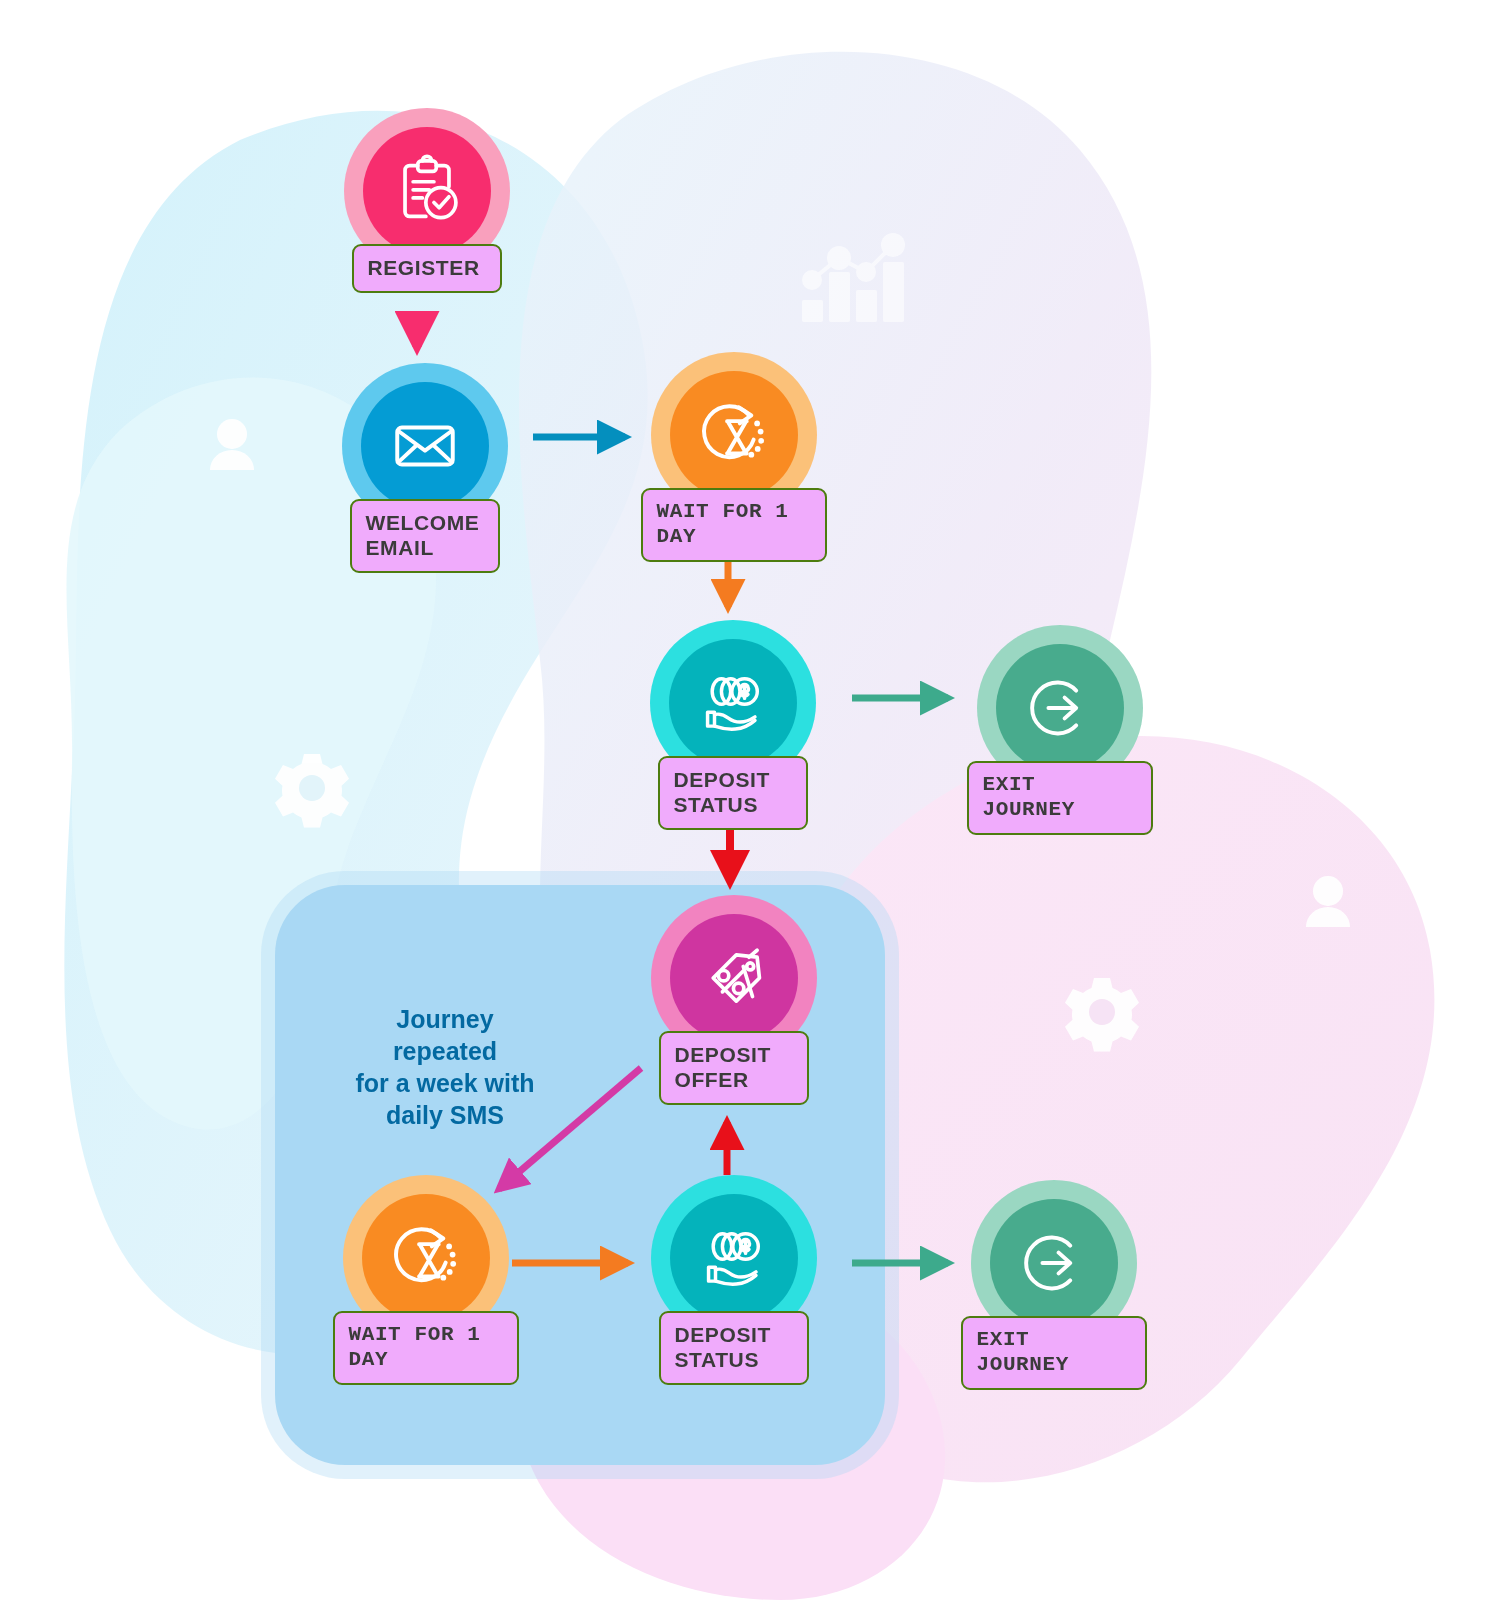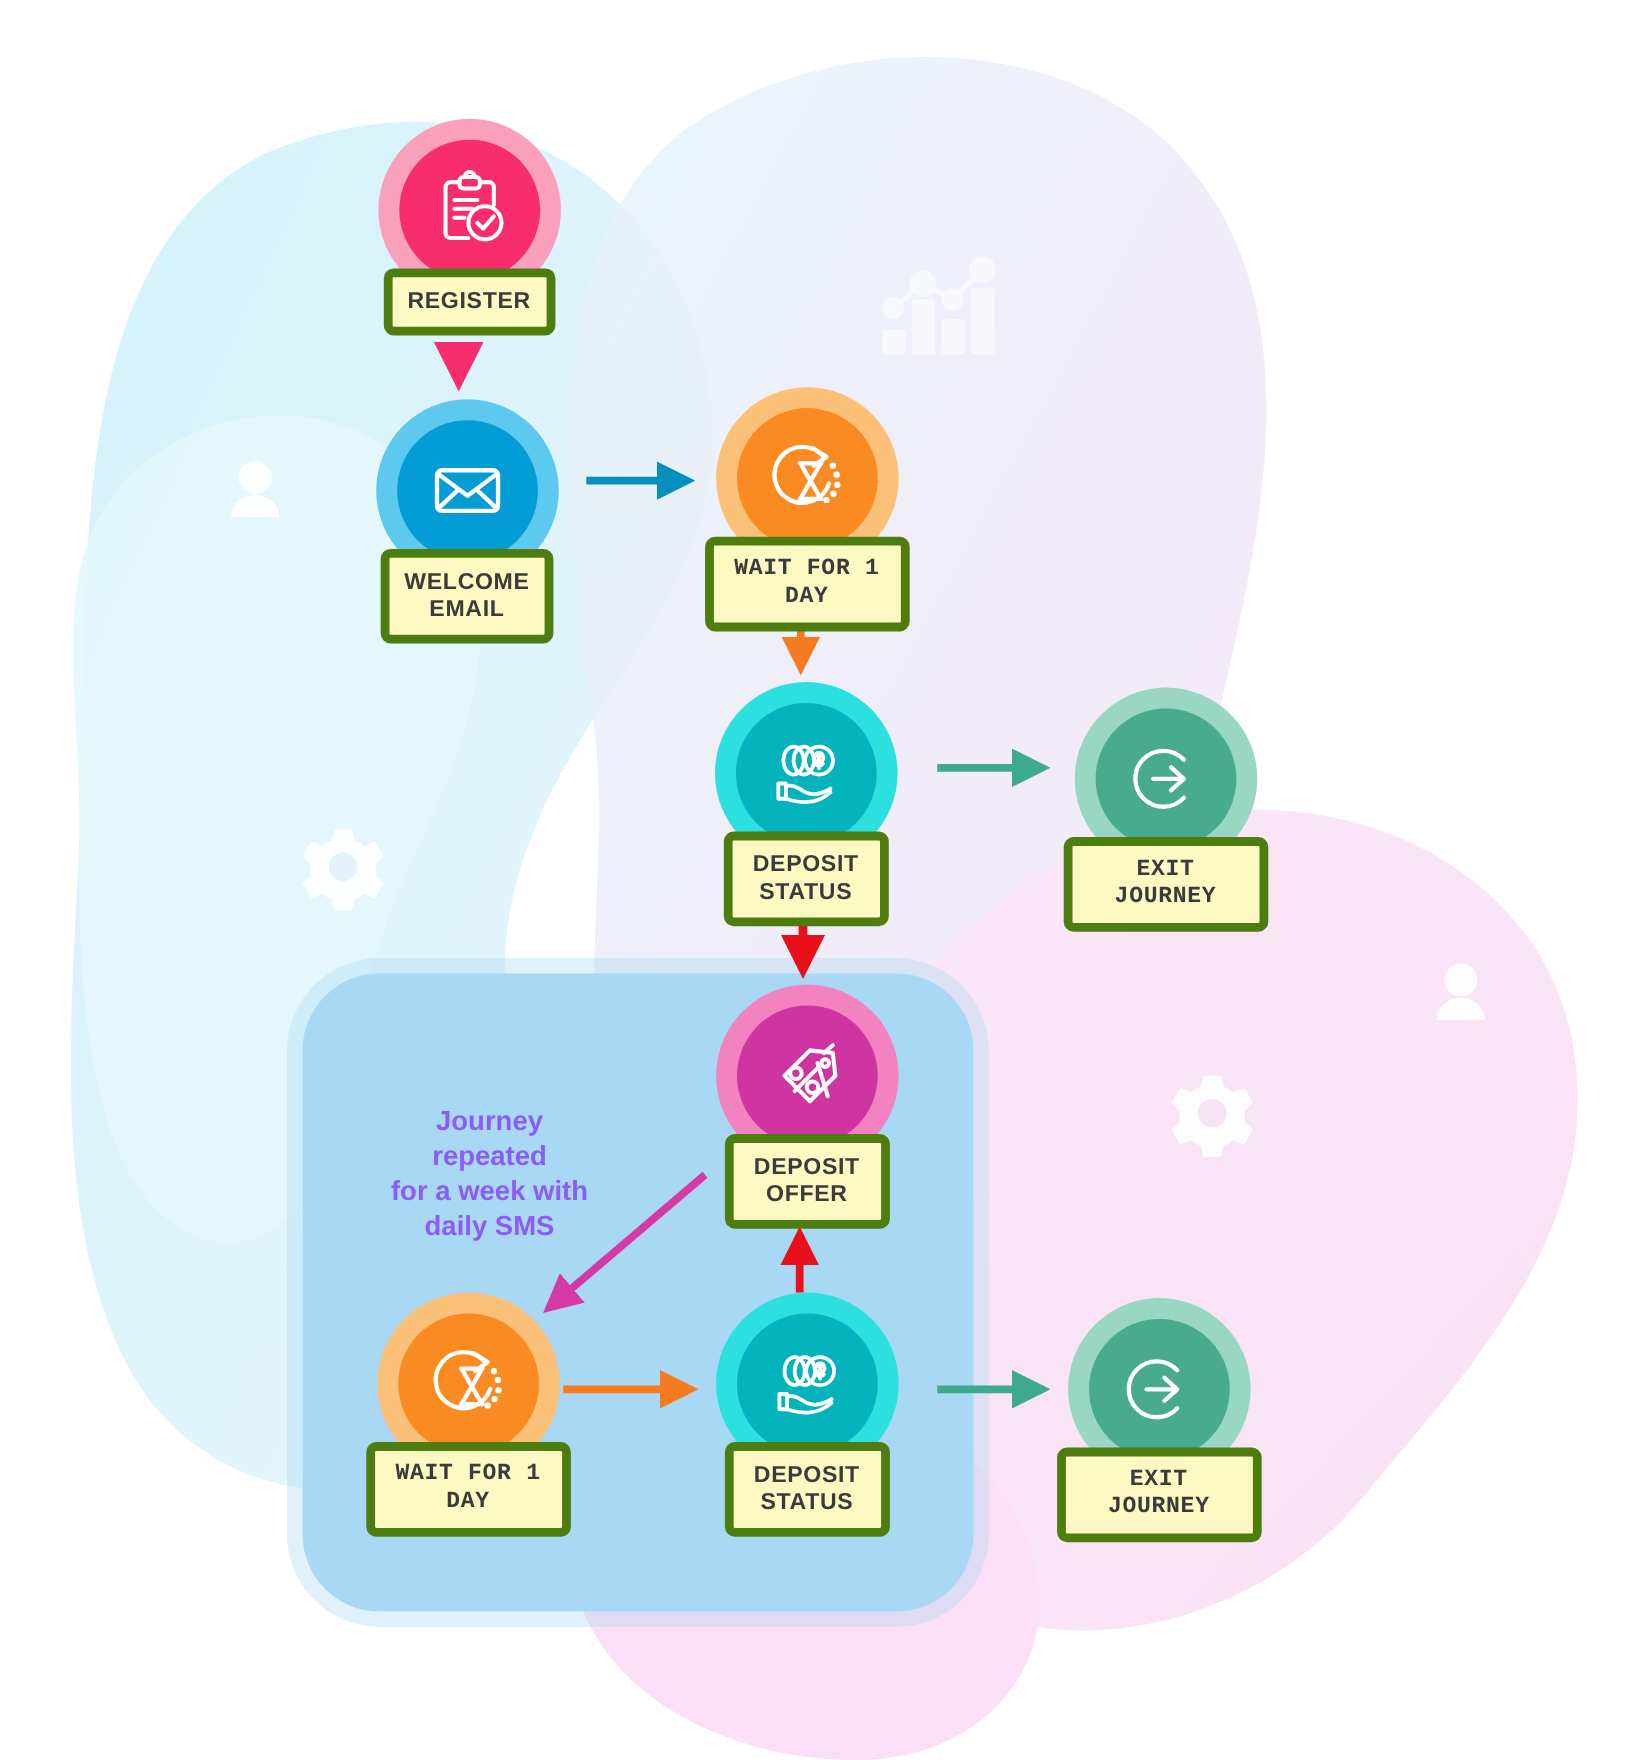--- a/index.html
+++ b/index.html
@@ -64,39 +64,38 @@
   .node .icon {
     width: 74px;
     height: 74px;
     display: block;
   }
   .node .label {
     position: absolute;
     left: 50%;
     transform: translateX(-50%);
     top: 136px;
-    background: #fef9c3;
-    border: 8px solid #4d7c0f;
+    background: #f0abfc;
+    border: 2px solid #4d7c0f;
     border-radius: 9px;
     color: #3b3b3b;
     font-weight: bold;
     font-size: 21px;
     letter-spacing: 0.6px;
     line-height: 1.18;
-    text-align: center;
     padding: 10px 14px;
     white-space: pre-line;
     min-width: 150px;
     box-sizing: border-box;
   }
   .node.wide .label { min-width: 186px; font-family: Liberation Mono, monospace; }
 
   .annotation {
     position: absolute;
-    color: #8b5cf6;
+    color: #0369a1;
     font-weight: bold;
     font-size: 25px;
     line-height: 1.28;
     text-align: center;
     white-space: pre-line;
   }
 </style>
 </head>
 <body>
 

